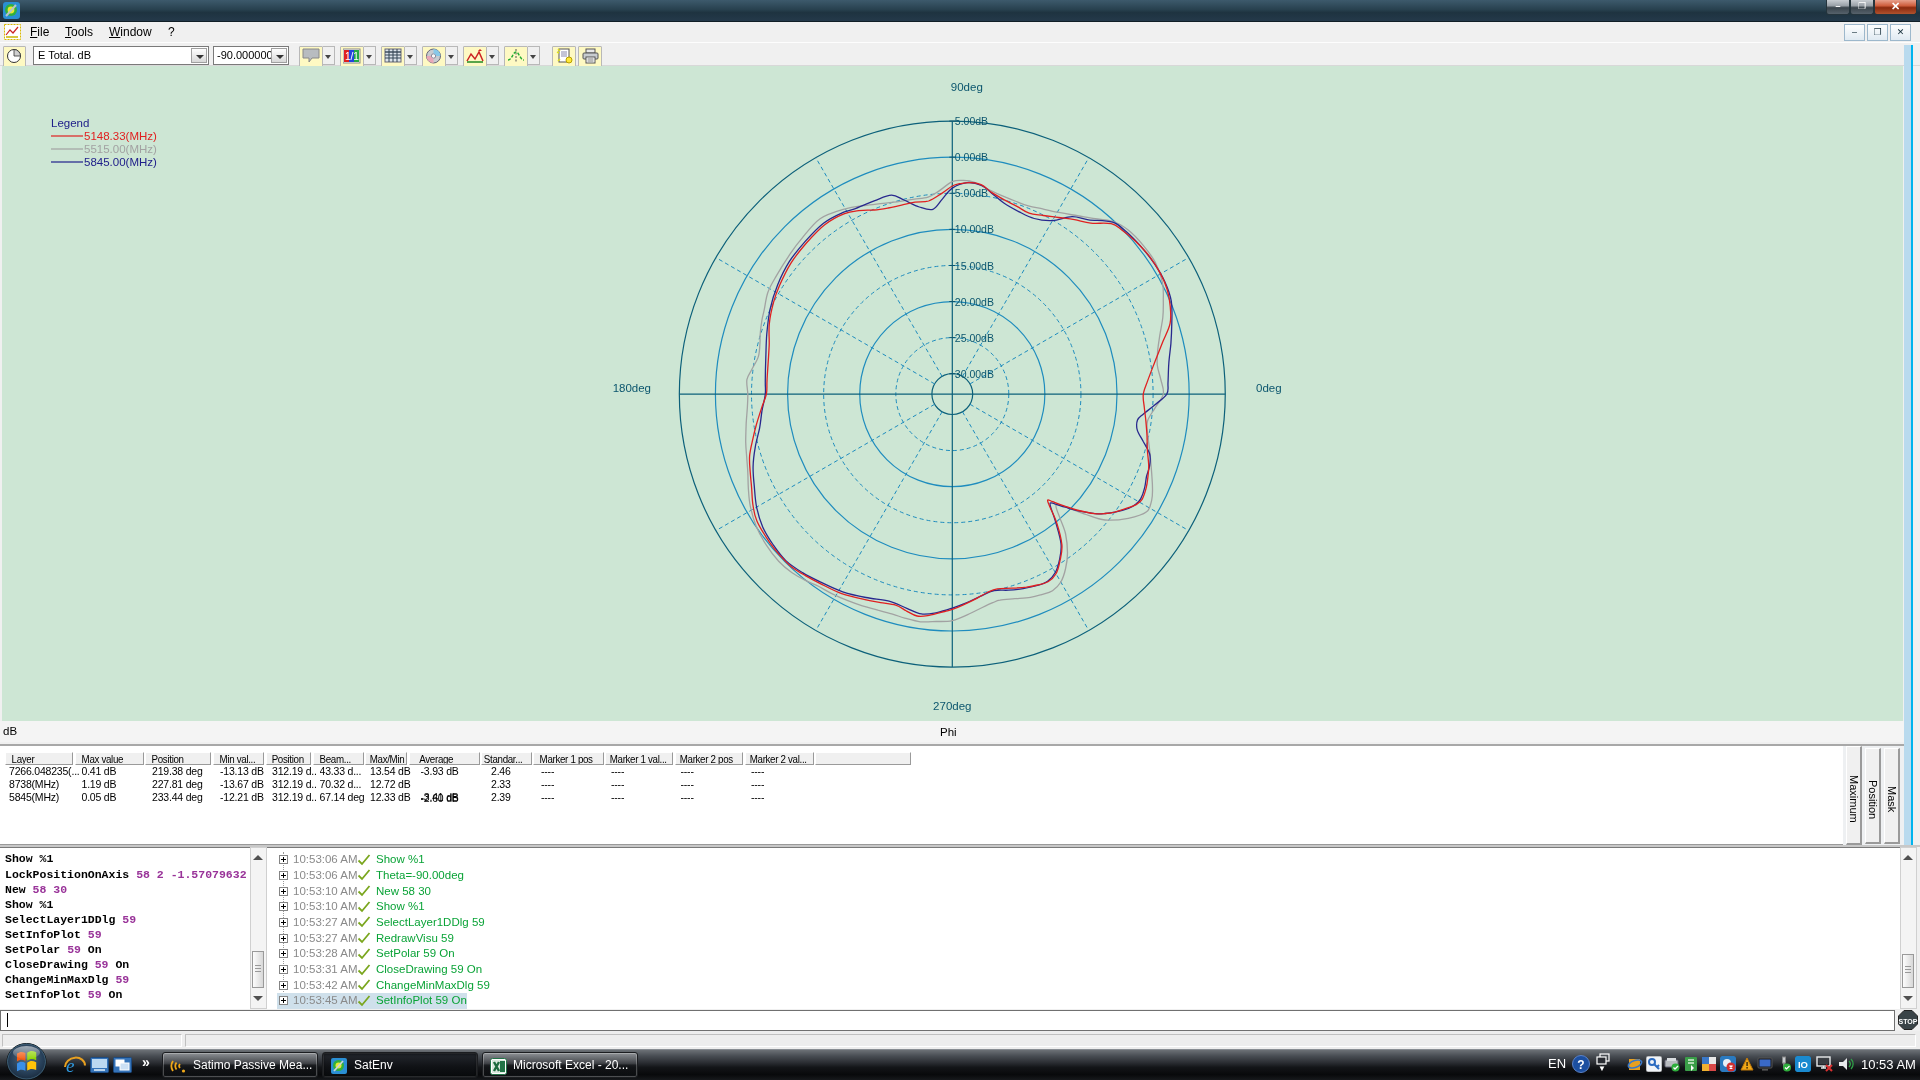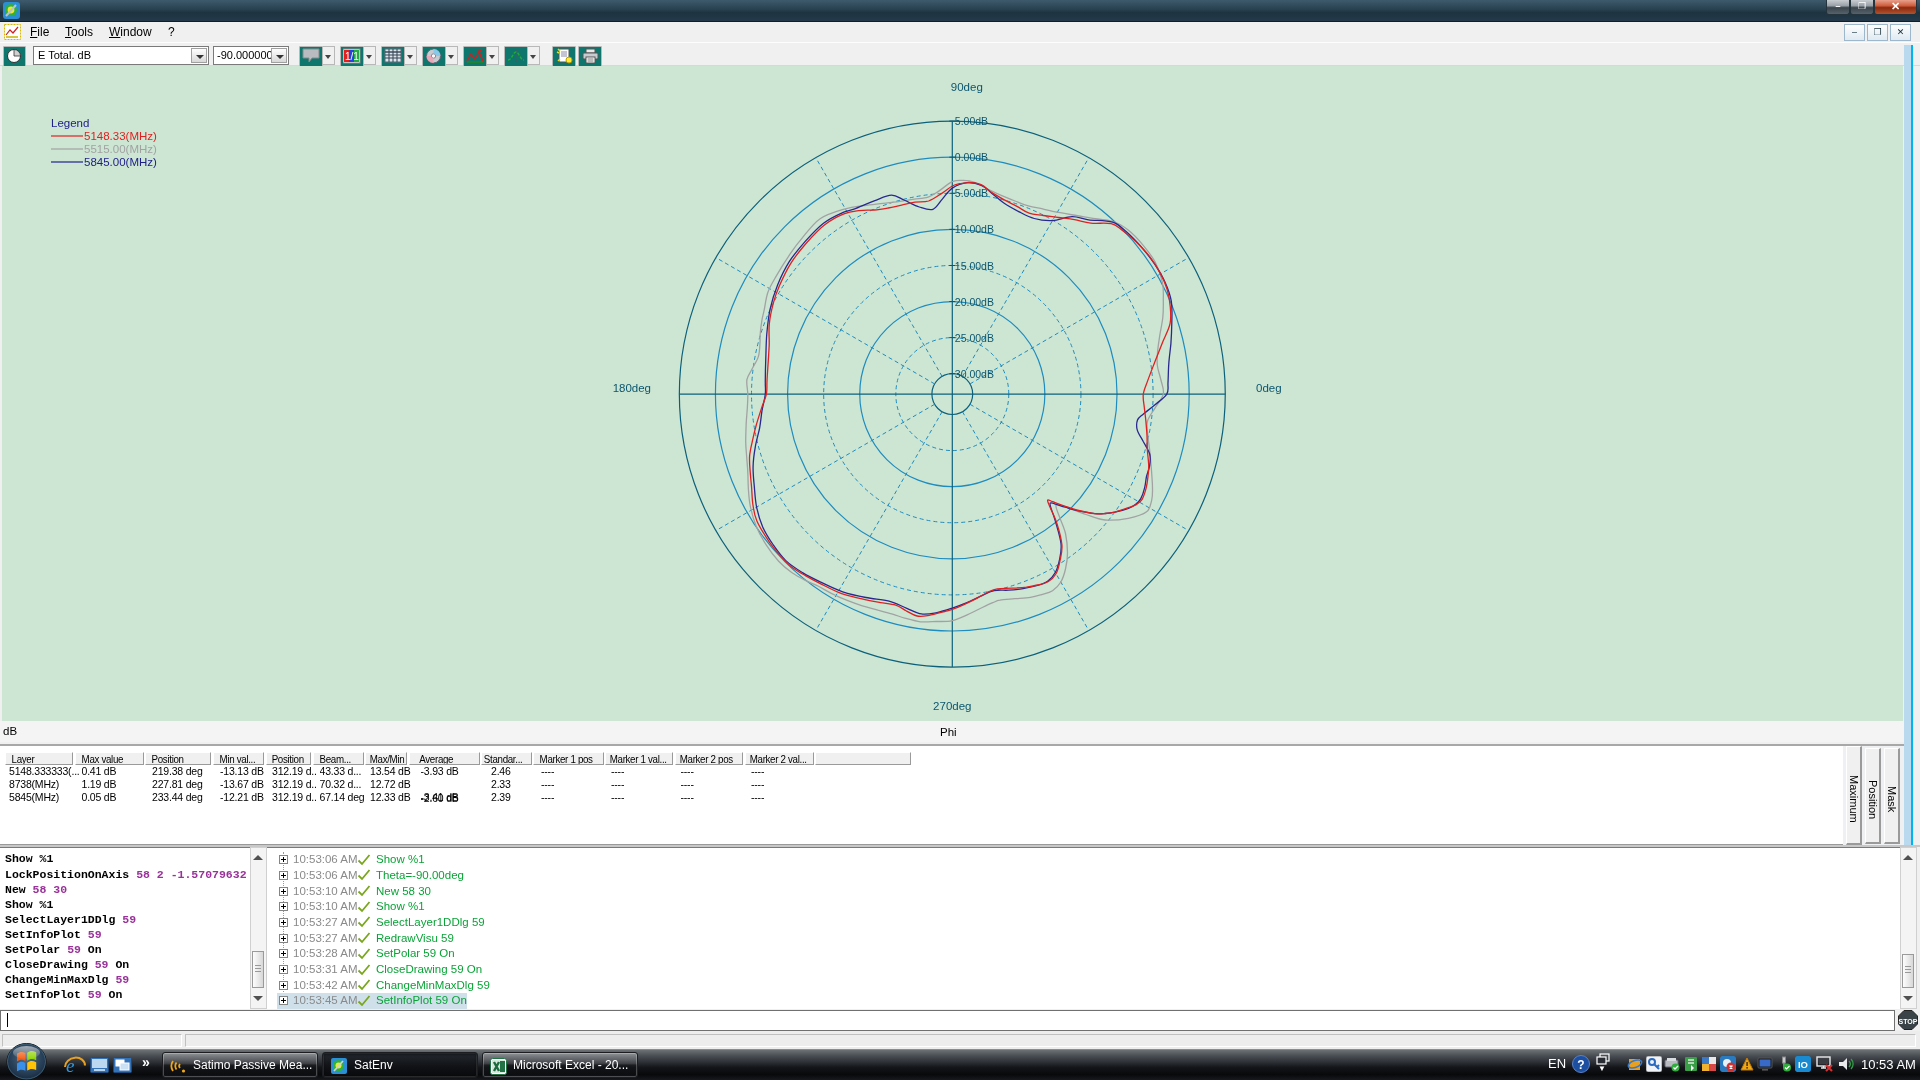--- a/index.html
+++ b/index.html
@@ -3,21 +3,21 @@
 *{margin:0;padding:0;box-sizing:border-box}
 body{width:1920px;height:1080px;overflow:hidden;position:relative;font-family:"Liberation Sans",sans-serif;background:#f0f0f0}
 #titlebar{position:absolute;left:0;top:0;width:1920px;height:22px;background:linear-gradient(#3d5a6c,#28414f 45%,#1e3340 60%,#24394a);border-bottom:1px solid #101e26}
 #titlebar .ttext{position:absolute;left:22px;top:4px;font-size:12.3px;color:#fff;white-space:nowrap}
 .tbtn{position:absolute;top:0;height:15px;border:1px solid #25343c;border-top:none;border-radius:0 0 3px 3px}
 .tbtn .g{position:absolute;left:0;right:0;top:0;bottom:0;color:#fff;font-size:9px;text-align:center;line-height:13px}
 #menubar{position:absolute;left:0;top:22px;width:1920px;height:20px;background:#f0f0f0}
 #menubar .mi{position:absolute;top:3px;font-size:12px;color:#000}
 .mdibtn{position:absolute;top:2px;width:21px;height:17px;background:linear-gradient(#fdfefe,#e0eaf2);border:1px solid #9db8cc;color:#17303c;font-size:9px;text-align:center;line-height:15px}
 #toolbar{position:absolute;left:0;top:42px;width:1920px;height:24px;background:#f0f0f0;border-top:1px solid #fdfdfd;border-bottom:1px solid #d8d8d8}
-.tbt{position:absolute;top:3px;height:32px;background:#0f766e;border:1px solid #b8b8b8;border-radius:1px}
+.tbt{position:absolute;top:3px;height:32px;background:#fef9c3;border:1px solid #b8b8b8;border-radius:1px}
 .combo{position:absolute;top:3px;height:19px;background:#fff;border:1px solid #7a7a7a;font-size:11px;line-height:17px;color:#000}
 .cArrow{position:absolute;right:1px;top:1px;width:16px;height:15px;background:linear-gradient(#fefefe,#d8d8d8);border:1px solid #a0a0a0;text-align:center}
 .cArrow:after{content:"";position:absolute;left:4px;top:6px;border:4px solid transparent;border-top:4px solid #333}
 .dArrow{position:absolute;top:3px;width:12px;height:19px;background:#f0f0f0;border:1px solid #b8b8b8;border-left:none}
 .dArrow:after{content:"";position:absolute;left:2px;top:8px;border:3px solid transparent;border-top:4px solid #444}
 #plotarea{position:absolute;left:2px;top:66px;width:1901px;height:655px;background:#cde6d4}
 #bluestrip{position:absolute;left:1904px;top:45px;width:9px;height:800px;background:#b9daee;border-right:2px solid #00b4ee}
 #phistrip{position:absolute;left:0px;top:721px;width:1904px;height:21px;background:#f4f4f4}
 #tablewrap{position:absolute;left:0;top:744px;width:1843px;height:101px;background:#fff;border-top:2px solid #a8a8a8;border-bottom:1px solid #9a9a9a}
 .th{position:absolute;top:6px;height:13px;background:#f0f0f0;border-top:1px solid #fff;border-left:1px solid #fff;border-right:1.5px solid #9a9a9a;border-bottom:1px solid #9a9a9a;font-size:10.5px;letter-spacing:-0.35px;overflow:hidden;white-space:nowrap}
@@ -241,21 +241,21 @@
     <div class="th" style="left:605px;width:68.0px">
       <span style="padding-left:4px">Marker 1 val...</span>
     </div>
     <div class="th" style="left:674.5px;width:68.5px">
       <span style="padding-left:4px">Marker 2 pos</span>
     </div>
     <div class="th" style="left:744.5px;width:69.0px">
       <span style="padding-left:4px">Marker 2 val...</span>
     </div>
     <div class="th" style="left:815px;width:96.0px"></div>
-    <div class="td" style="left:9px;top:18.5px;width:72px">5148.333333(...</div>
+    <div class="td" style="left:9px;top:18.5px;width:72px">7266.048235(...</div>
     <div class="td" style="left:81.5px;top:18.5px;width:66px">0.41 dB</div>
     <div class="td" style="left:152px;top:18.5px;width:62px">219.38 deg</div>
     <div class="td" style="left:220px;top:18.5px;width:47px">-13.13 dB</div>
     <div class="td" style="left:272px;top:18.5px;width:45px">312.19 d...</div>
     <div class="td" style="left:319.5px;top:18.5px;width:47px">43.33 d...</div>
     <div class="td" style="left:370px;top:18.5px;width:42px">13.54 dB</div>
     <div class="td" style="left:420.5px;top:18.5px;width:54px">-3.93 dB</div>
     <div class="td" style="left:491px;top:18.5px;width:46px">2.46</div>
     <div class="td" style="left:541px;top:18.5px;width:60px">----</div>
     <div class="td" style="left:611px;top:18.5px;width:64px">----</div>

